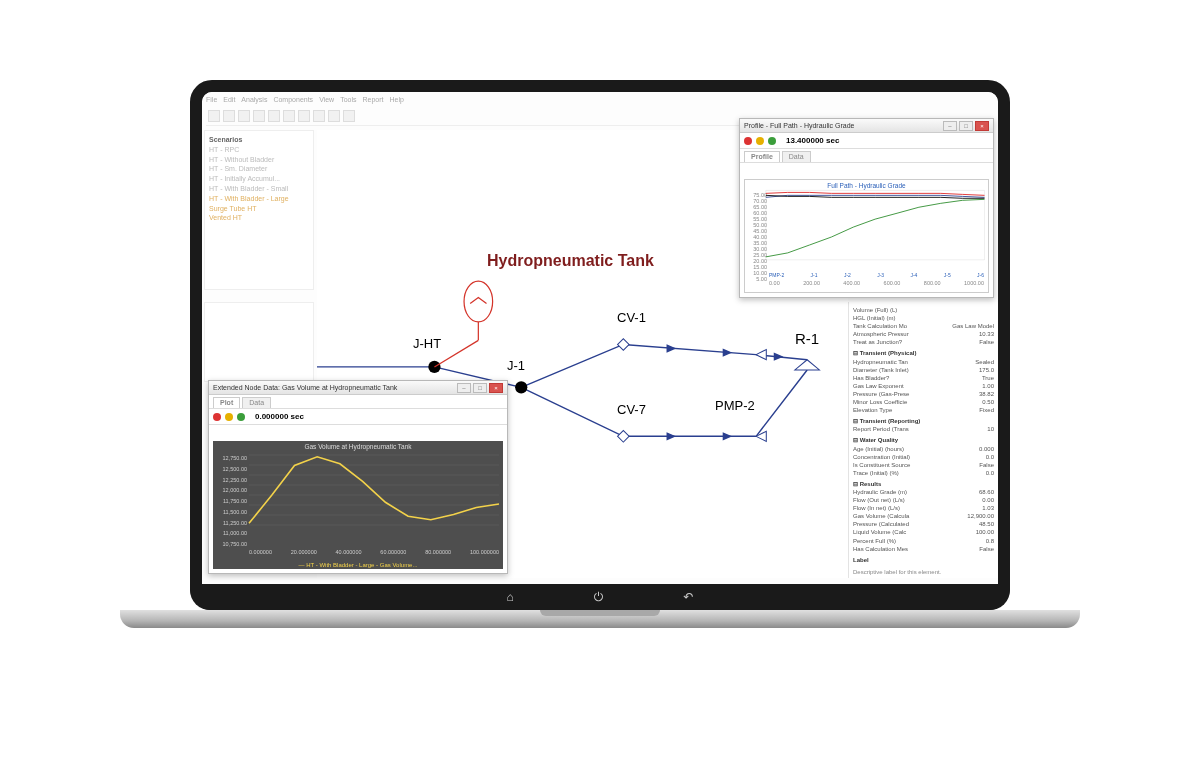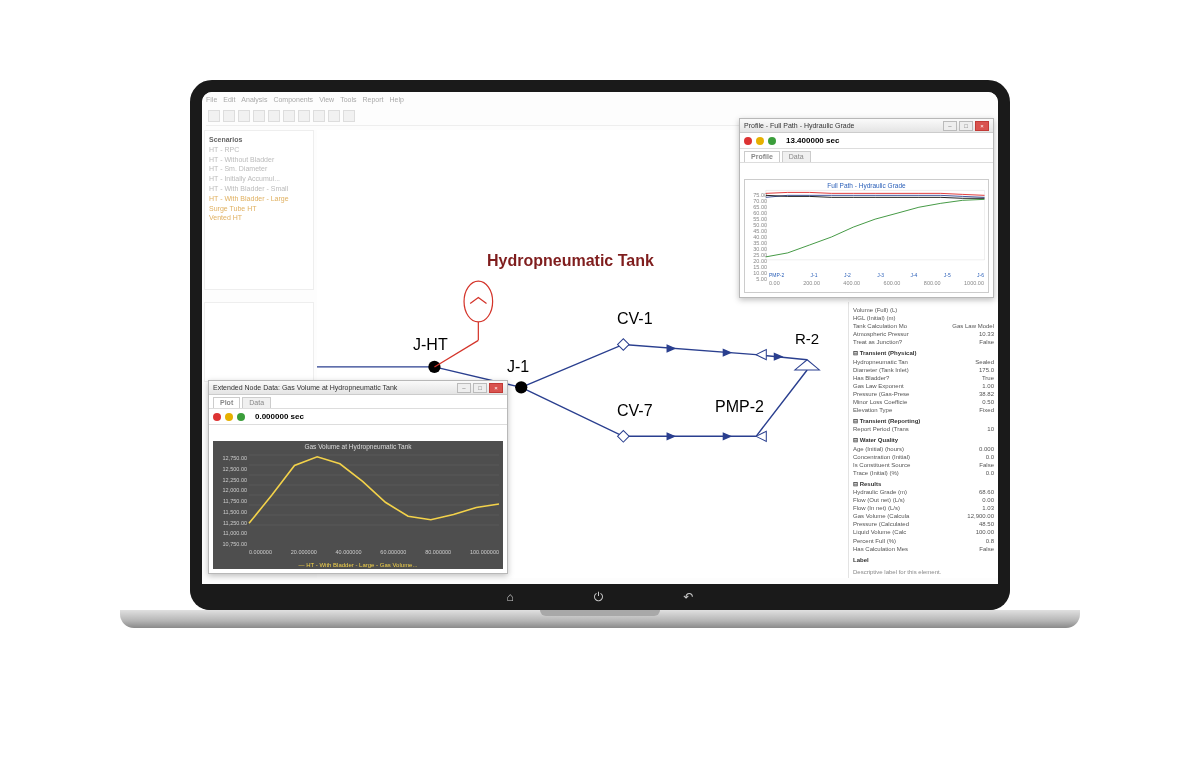--- a/index.html
+++ b/index.html
@@ -52,21 +52,21 @@
                border:1px solid #eee; background:#fff; padding:4px; line-height:1.4;}
   .tree-item { color:#bbb; white-space:nowrap; overflow:hidden;}
   .tree-item.hl { color:#e0b060;}
   .left-panel2 { position:absolute; left:2px; top:210px; width:110px; height:80px;
                  border:1px solid #eee; background:#fff;}
 
   
   .canvas { position:absolute; left:115px; top:38px; right:150px; bottom:20px;
             background:#fff; }
   .schematic { position:absolute; inset:0; }
-  .node-label { position:absolute; font-size:16px; color:#000; font-weight:500;}
+  .node-label { position:absolute; font-size:13px; color:#000; font-weight:500;}
   .tank-label { position:absolute; font-size:16px; color:#7f1d1d; font-weight:600;}
 
   
   .props { position:absolute; right:0; top:210px; width:150px; bottom:20px;
            border-left:1px solid #e3e3e3; background:#fff; padding:4px;
            font-size:6px; color:#555; line-height:1.35; overflow:hidden;}
   .props .hdr { font-weight:bold; color:#333; margin-top:3px;}
   .prop-row { display:flex; justify-content:space-between; white-space:nowrap;}
   .props .label-desc { color:#888; margin-top:4px;}
 
@@ -213,21 +213,21 @@
             <path d="M150 170 l8 -6 l8 6"></path>
           </g>
         </svg>
 
         <div class="tank-label" style="left:170px; top:122px;">Hydropneumatic Tank</div>
         <div class="node-label" style="left:96px;  top:206px;">J-HT</div>
         <div class="node-label" style="left:190px; top:228px;">J-1</div>
         <div class="node-label" style="left:300px; top:180px;">CV-1</div>
         <div class="node-label" style="left:300px; top:272px;">CV-7</div>
         <div class="node-label" style="left:398px; top:268px;">PMP-2</div>
-        <div class="node-label" style="left:478px; top:200px; font-size:15px;">R-2</div>
+        <div class="node-label" style="left:478px; top:200px; font-size:15px;">R-1</div>
       </div>
 
       <div class="props" id="props-panel">
           <div class="prop-row">
             <span>Volume (Full) (L)</span>
             <span></span>
           </div>
           <div class="prop-row">
             <span>HGL (Initial) (m)</span>
             <span></span>

